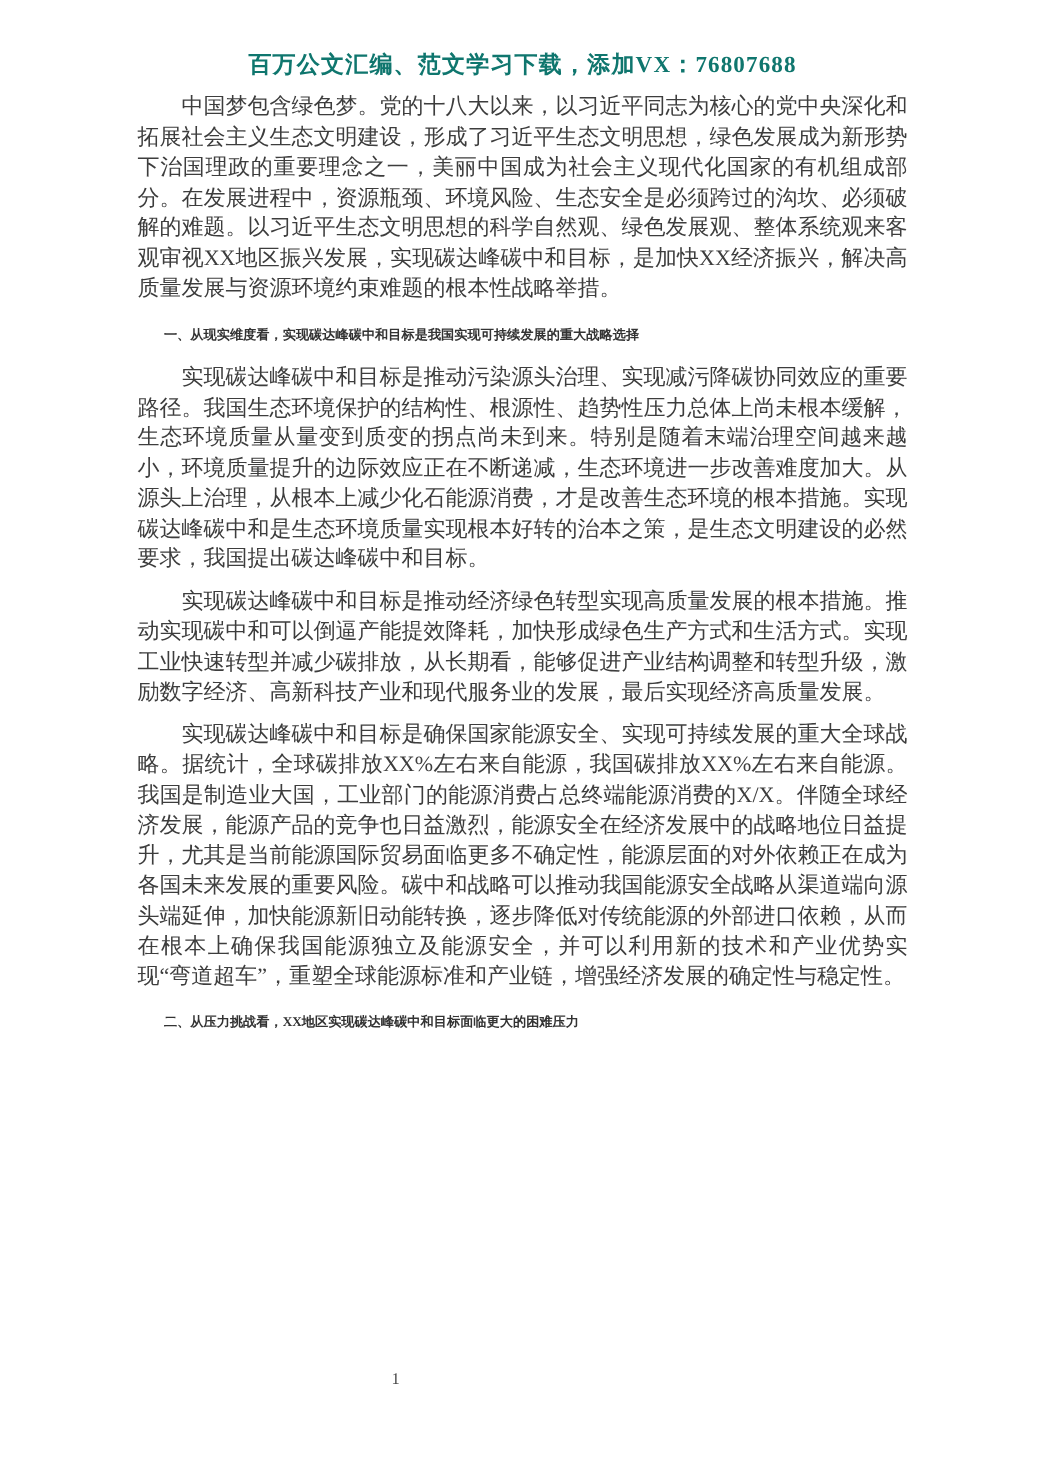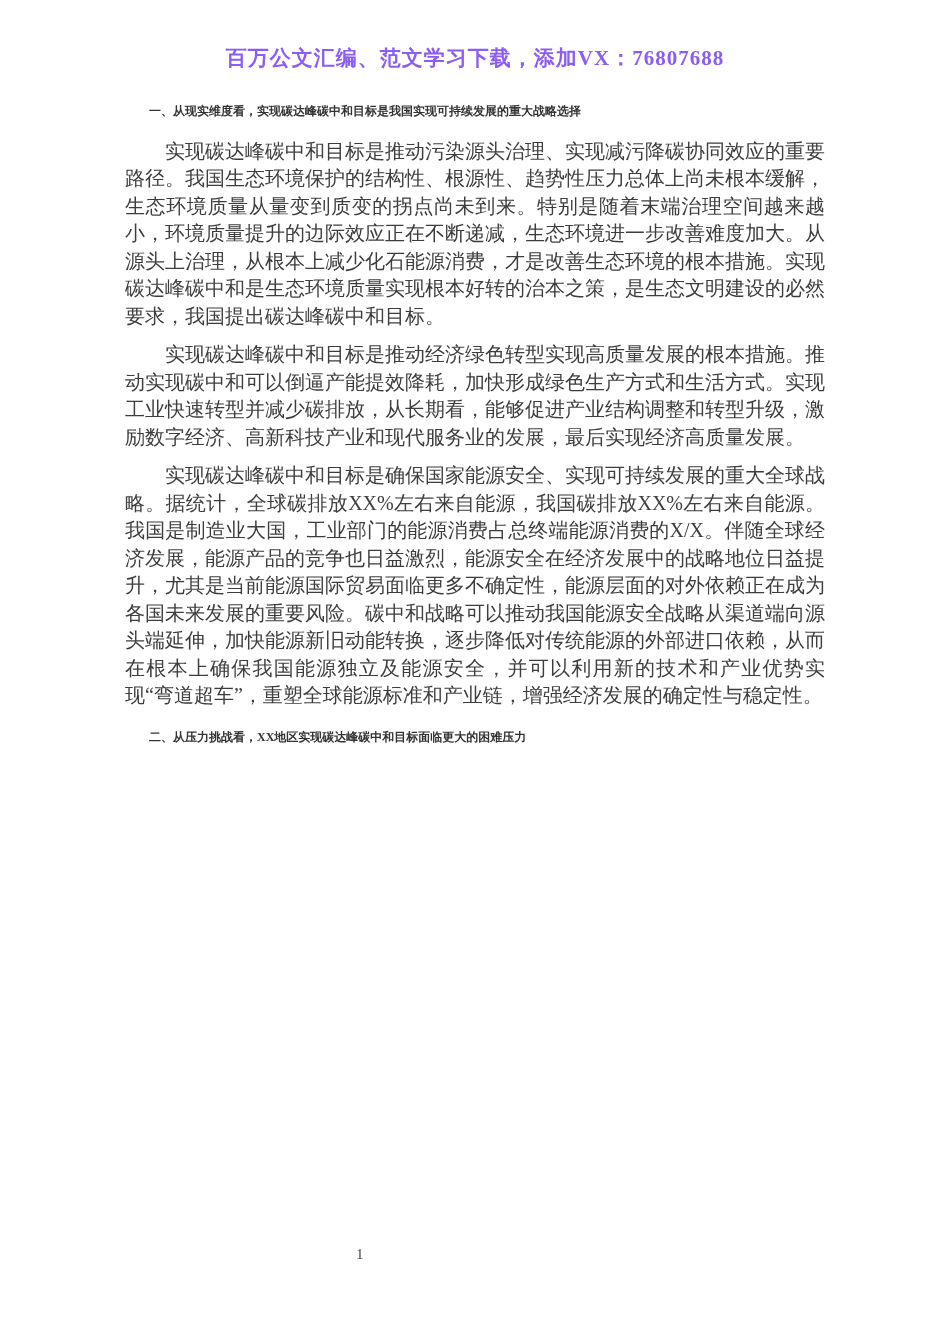--- a/index.html
+++ b/index.html
@@ -14,21 +14,21 @@
     background: #ffffff;
     overflow: hidden;
     font-family: "Liberation Serif", "DejaVu Serif", serif;
   }
   .notice {
     position: absolute;
     top: 44px;
     left: 0;
     width: 100%;
     text-align: center;
-    color: #8b5cf6;
+    color: #0f766e;
     font-weight: bold;
     font-size: 21px;
     letter-spacing: 1px;
   }
   .content {
     position: absolute;
     top: 84px;
     left: 125px;
     width: 700px;
     color: #3d3d3d;
@@ -56,20 +56,21 @@
     color: #4a4a4a;
   }
 </style>
 </head>
 <body>
 
 <div class="page">
   <div class="notice">百万公文汇编、范文学习下载，添加VX：76807688</div>
 
   <div class="content">
+    <p class="para">中国梦包含绿色梦。党的十八大以来，以习近平同志为核心的党中央深化和拓展社会主义生态文明建设，形成了习近平生态文明思想，绿色发展成为新形势下治国理政的重要理念之一，美丽中国成为社会主义现代化国家的有机组成部分。在发展进程中，资源瓶颈、环境风险、生态安全是必须跨过的沟坎、必须破解的难题。以习近平生态文明思想的科学自然观、绿色发展观、整体系统观来客观审视XX地区振兴发展，实现碳达峰碳中和目标，是加快XX经济振兴，解决高质量发展与资源环境约束难题的根本性战略举措。</p>
 
     <h2 class="heading">一、从现实维度看，实现碳达峰碳中和目标是我国实现可持续发展的重大战略选择</h2>
 
     <p class="para">实现碳达峰碳中和目标是推动污染源头治理、实现减污降碳协同效应的重要路径。我国生态环境保护的结构性、根源性、趋势性压力总体上尚未根本缓解，生态环境质量从量变到质变的拐点尚未到来。特别是随着末端治理空间越来越小，环境质量提升的边际效应正在不断递减，生态环境进一步改善难度加大。从源头上治理，从根本上减少化石能源消费，才是改善生态环境的根本措施。实现碳达峰碳中和是生态环境质量实现根本好转的治本之策，是生态文明建设的必然要求，我国提出碳达峰碳中和目标。</p>
 
 
     <p class="para">实现碳达峰碳中和目标是推动经济绿色转型实现高质量发展的根本措施。推动实现碳中和可以倒逼产能提效降耗，加快形成绿色生产方式和生活方式。实现工业快速转型并减少碳排放，从长期看，能够促进产业结构调整和转型升级，激励数字经济、高新科技产业和现代服务业的发展，最后实现经济高质量发展。</p>
 
     <p class="para">实现碳达峰碳中和目标是确保国家能源安全、实现可持续发展的重大全球战略。据统计，全球碳排放XX%左右来自能源，我国碳排放XX%左右来自能源。我国是制造业大国，工业部门的能源消费占总终端能源消费的X/X。伴随全球经济发展，能源产品的竞争也日益激烈，能源安全在经济发展中的战略地位日益提升，尤其是当前能源国际贸易面临更多不确定性，能源层面的对外依赖正在成为各国未来发展的重要风险。碳中和战略可以推动我国能源安全战略从渠道端向源头端延伸，加快能源新旧动能转换，逐步降低对传统能源的外部进口依赖，从而在根本上确保我国能源独立及能源安全，并可以利用新的技术和产业优势实现“弯道超车”，重塑全球能源标准和产业链，增强经济发展的确定性与稳定性。</p>
 

